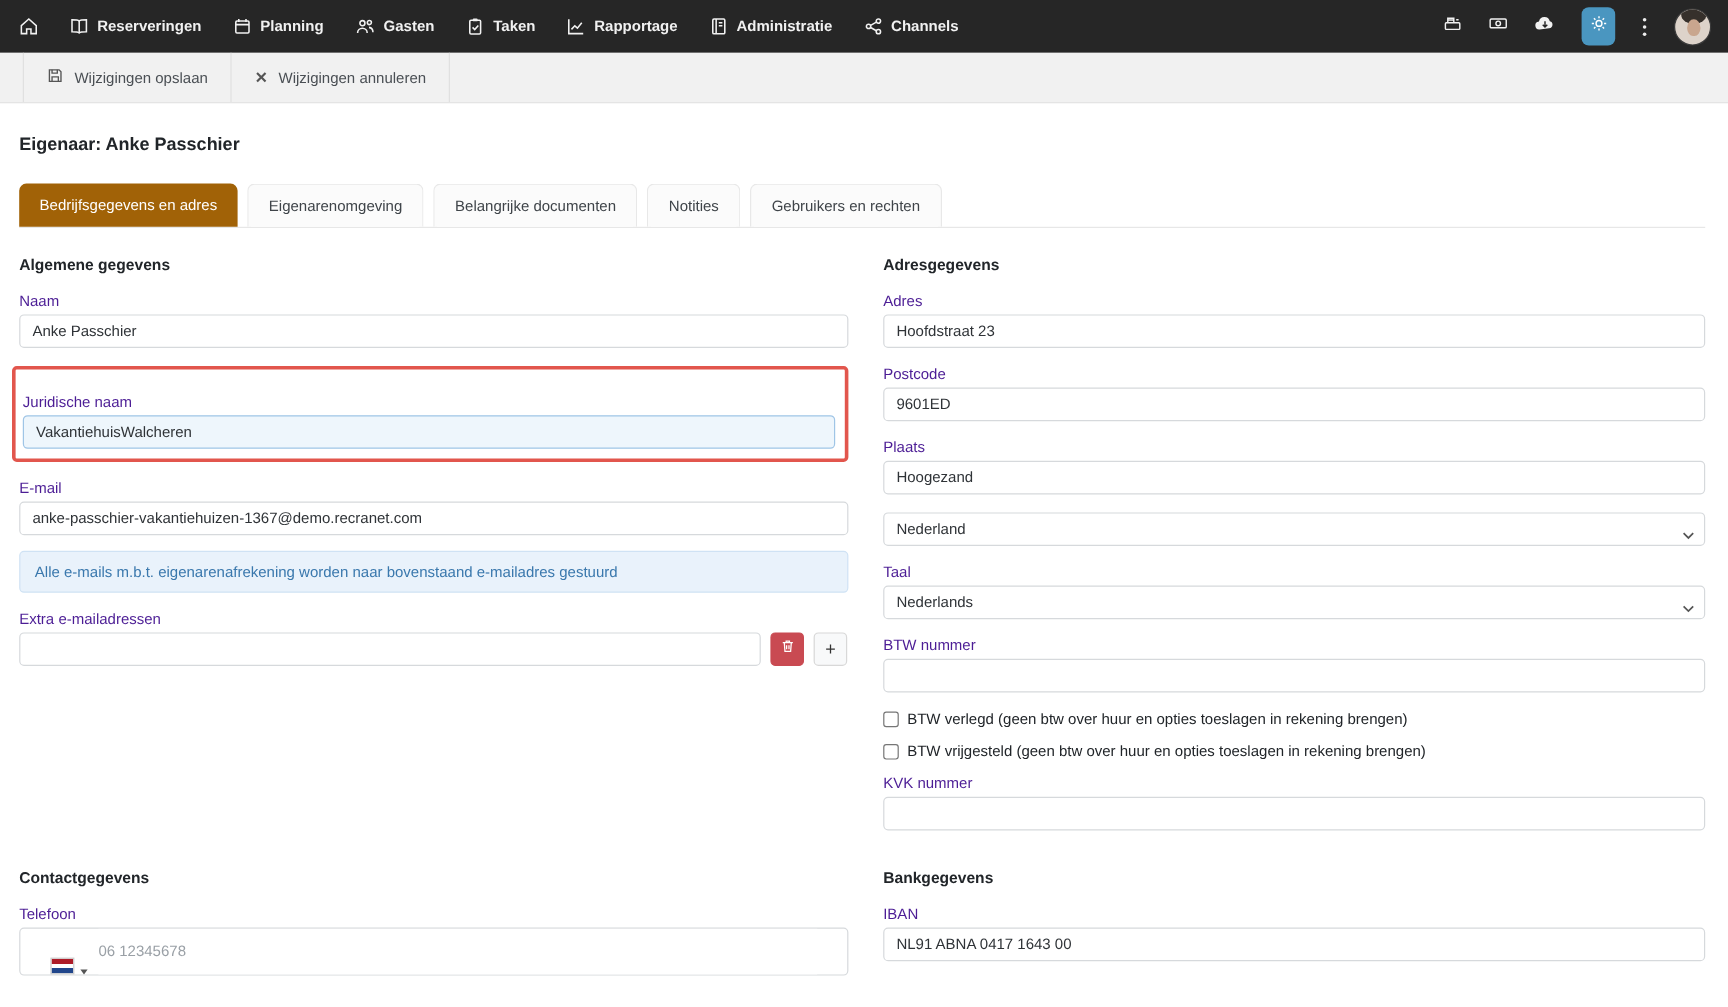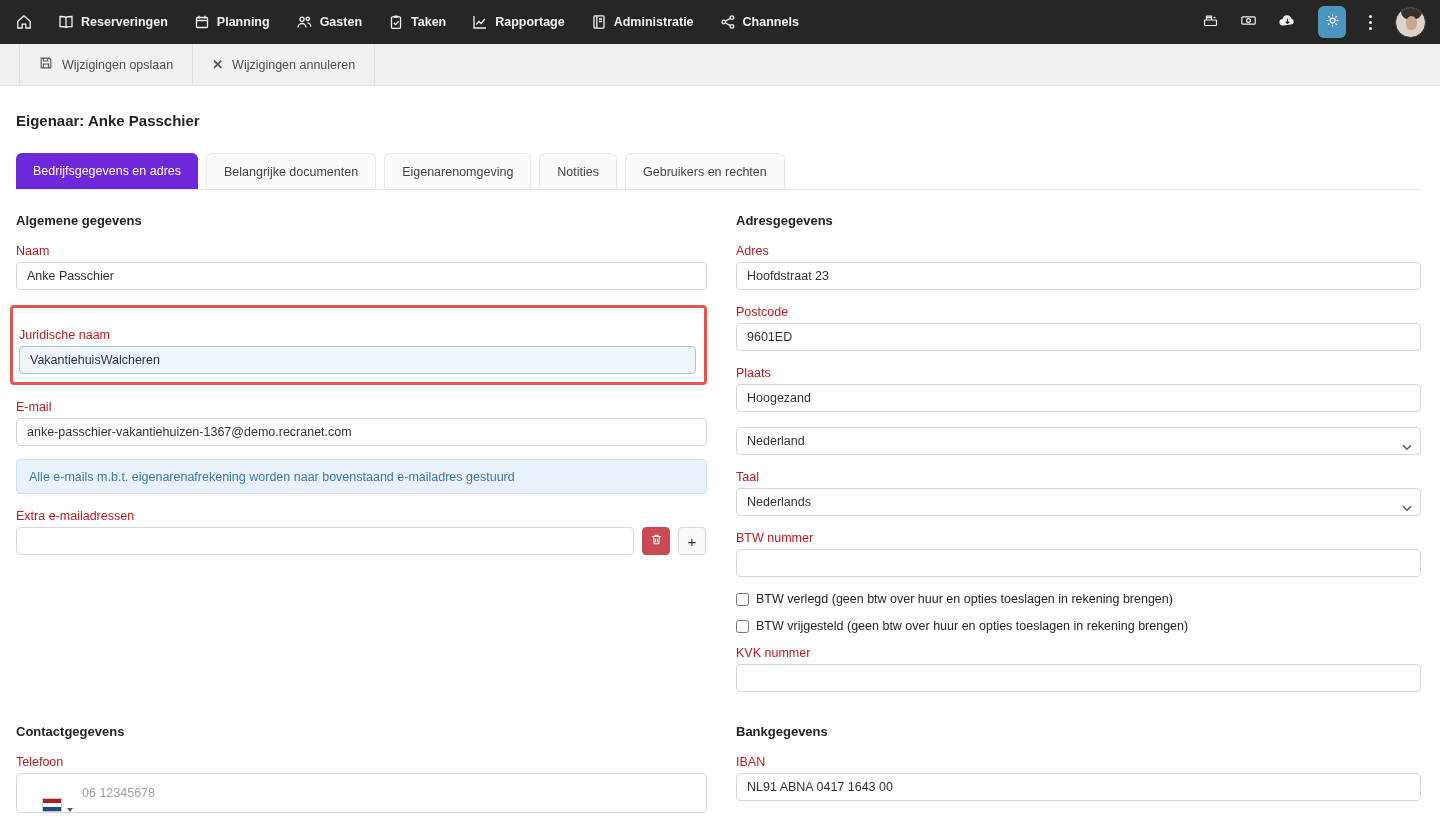--- a/index.html
+++ b/index.html
@@ -36,30 +36,30 @@
     font-family:"Liberation Sans", sans-serif; }
   .action-btn .x-glyph { font-size:13px; color:#555; font-weight:700; }
 
   
   .content { padding:0 19px 0 16px; }
   .page-title { font-size:15px; font-weight:700; color:#212529; margin-top:26px; }
 
   .tabs { display:flex; gap:8px; margin-top:24px; border-bottom:1px solid #e7e7e7; }
   .tab { height:36px; display:flex; align-items:center; padding:0 17px; font-size:12.5px;
     border-radius:6px 6px 0 0; cursor:pointer; white-space:nowrap; }
-  .tab.active { background:#6d28d9; color:#fff; }
+  .tab.active { background:#a16207; color:#fff; }
   .tab.inactive { background:#fbfbfb; color:#3f4449; border:1px solid #e8e8e8; border-bottom:none; }
 
   .form-grid { display:grid; grid-template-columns:691px 1fr; column-gap:29px; margin-top:23px; }
   .col-cell { min-width:0; }
   .row2 { margin-top:32px; }
 
   .section-heading { font-size:13px; font-weight:700; color:#212529; margin-bottom:16px; }
   .field { margin-bottom:15px; }
-  .field-label { display:block; font-size:12.5px; color:#b91c1c; margin-bottom:4px; }
+  .field-label { display:block; font-size:12.5px; color:#4c1d95; margin-bottom:4px; }
   .text-input { width:100%; height:28px; border:1px solid #d6d9dc; border-radius:4px;
     padding:0 10px; font-size:12.5px; color:#2f3337; background:#fff;
     font-family:"Liberation Sans", sans-serif; outline:none; }
   .text-input::placeholder { color:#9aa0a6; }
 
   .annotation-box { border:3px solid #e2564d; border-radius:4px; margin:0 0 15px -6px;
     padding:20px 8px 8px 6px; }
   .annotation-box .field { margin-bottom:0; }
   .input-focused { background:#eef6fc; border-color:#9fc5e6; }
 
@@ -233,22 +233,22 @@
     <span class="x-glyph">✕</span>
     <span>Wijzigingen annuleren</span>
   </button>
 </div>
 
 <div class="content">
   <div class="page-title">Eigenaar: Anke Passchier</div>
 
   <div class="tabs">
     <div class="tab active">Bedrijfsgegevens en adres</div>
+    <div class="tab inactive">Eigenarenomgeving</div>
     <div class="tab inactive">Belangrijke documenten</div>
-    <div class="tab inactive">Eigenarenomgeving</div>
     <div class="tab inactive">Notities</div>
     <div class="tab inactive">Gebruikers en rechten</div>
   </div>
 
   <div class="form-grid">
 
     <div class="col-cell">
       <div class="section-heading">Algemene gegevens</div>
 
       <div class="field">

